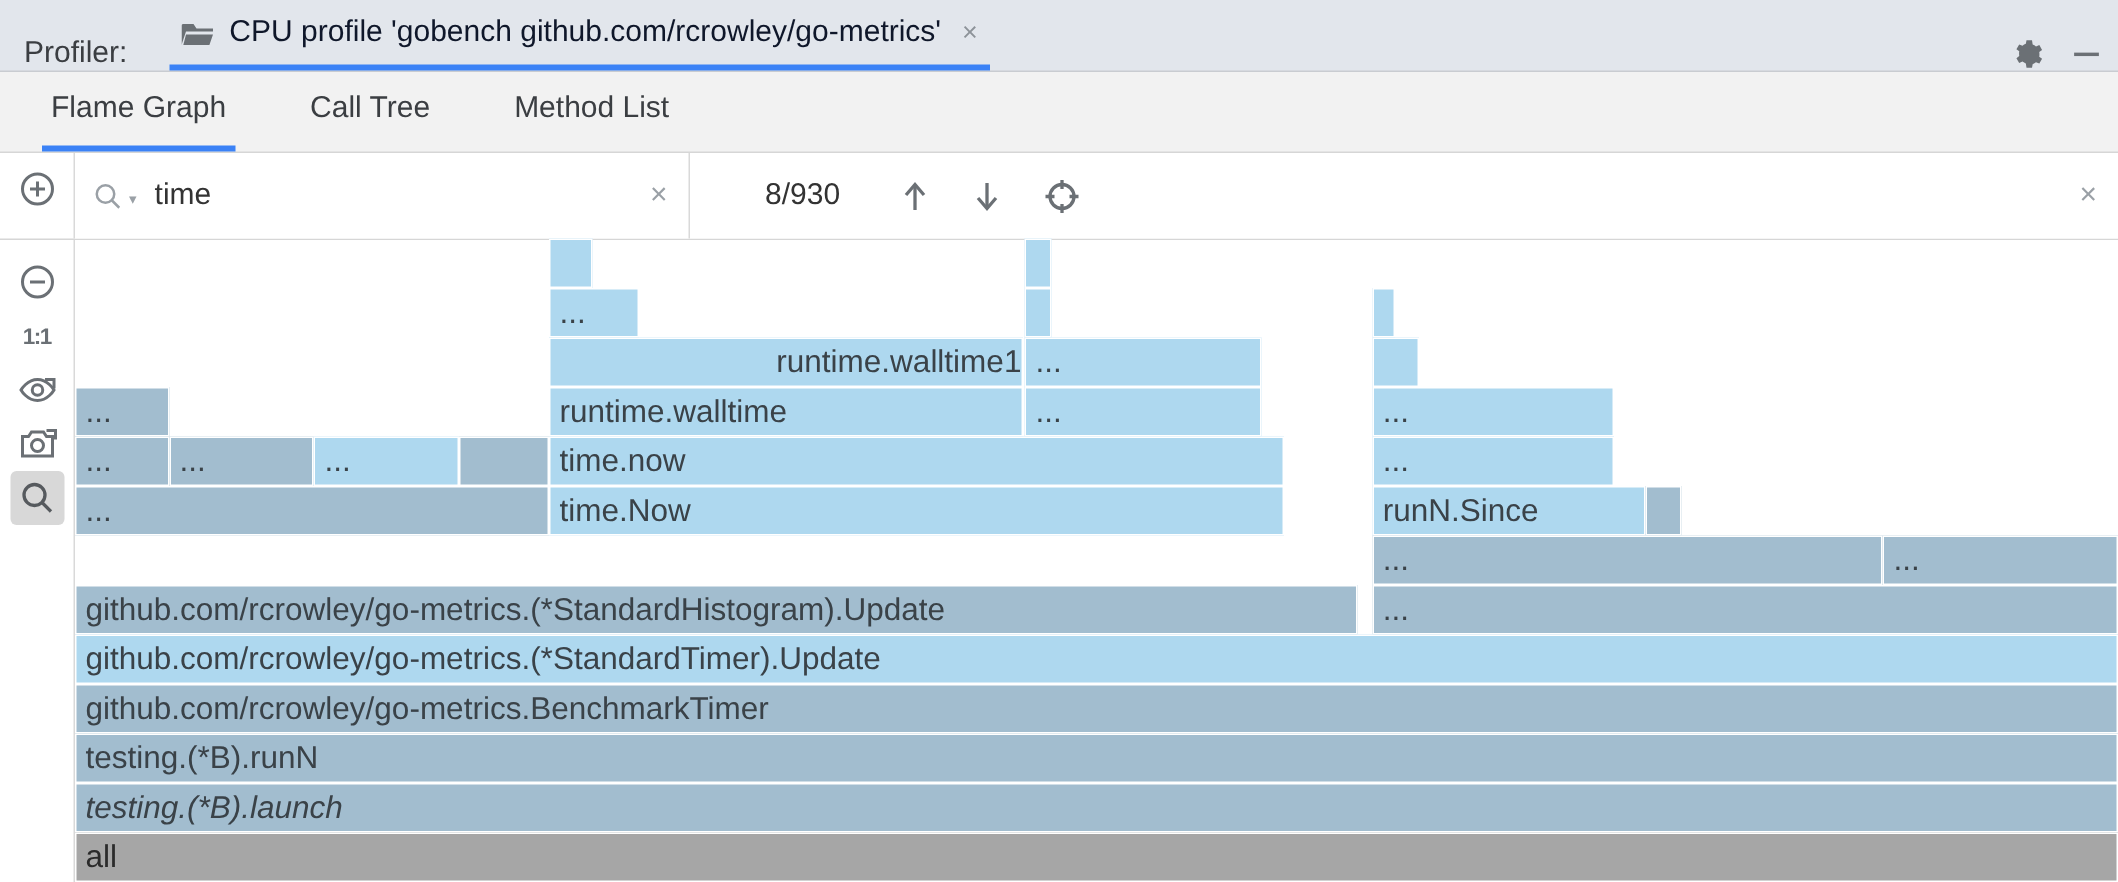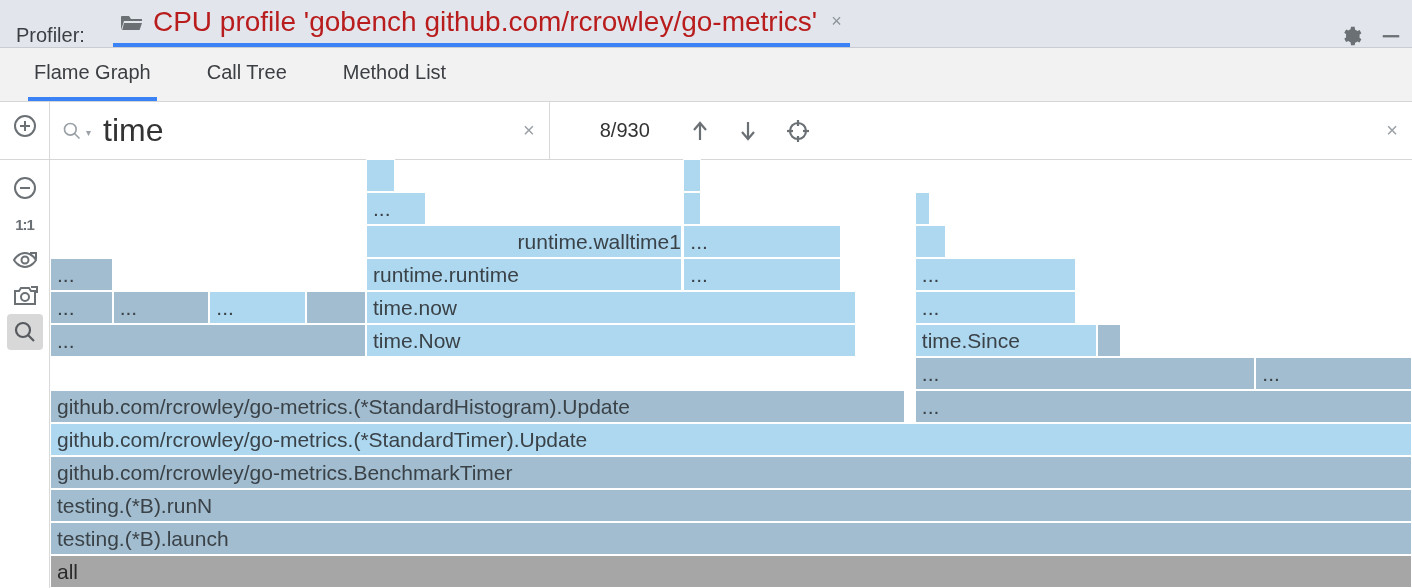--- a/index.html
+++ b/index.html
@@ -22,21 +22,21 @@
     border-bottom: 1px solid #c9ccd1;
     padding: 0 10px 0 16px;
   }
   .header .label { color: #3b3e42; font-size: 20px; margin-right: 28px; }
   .header .tab-active {
     display: flex; align-items: center; height: 100%;
     border-bottom: 4px solid #3b82f6;
     padding: 0 8px;
   }
   .header .folder-icon { margin-right: 10px; color: #6b7075; }
-  .header .title { color: #b91c1c; font-size: 28px; }
+  .header .title { color: #0f172a; font-size: 20px; }
   .header .close-tab { margin-left: 14px; color: #8d9399; font-size: 18px; cursor: pointer; }
   .header .spacer { flex: 1; }
   .header .gear-icon, .header .min-icon { color: #6b7075; margin-left: 18px; cursor: pointer; font-size: 22px; }
 
   
   .tabstrip {
     display: flex;
     align-items: center;
     height: 54px;
     background: #f2f2f2;
@@ -81,21 +81,21 @@
     display: flex; align-items: center;
     border-right: 1px solid #d9d9d9;
     padding: 0 14px 0 12px;
     background: #fff;
     position: relative;
   }
   .search-wrap .mag { color: #9aa0a6; font-size: 20px; margin-right: 4px; }
   .search-wrap .caret { color: #9aa0a6; font-size: 10px; margin-right: 12px; margin-top:4px;}
   .search-wrap input {
     flex: 1; border: none; outline: none;
-    font-size: 32px; color: #333; background: transparent;
+    font-size: 20px; color: #333; background: transparent;
     caret-color: #333;
   }
   .search-wrap .clear { color: #9aa0a6; font-size: 20px; cursor: pointer; }
 
   .nav-wrap {
     flex: 1; display: flex; align-items: center;
     padding: 0 14px;
     background: #fff;
   }
   .nav-wrap .count { color: #333; font-size: 20px; margin: 0 40px 0 36px; }
@@ -269,55 +269,55 @@
         <div class="flame-block c-light" style="left: 46.5%; width: 1.3%;"></div>
         <div class="flame-block c-light" style="left: 63.5%; width: 1.1%;"></div>
       </div>
       <div class="flame-row" style="bottom: 330px;">
         <div class="flame-block c-light" style="left: 23.2%; width: 23.2%; text-align: right;">runtime.walltime1</div>
         <div class="flame-block c-light" style="left: 46.5%; width: 11.6%;">...</div>
         <div class="flame-block c-light" style="left: 63.5%; width: 2.3%;"></div>
       </div>
       <div class="flame-row" style="bottom: 297px;">
         <div class="flame-block c-dim" style="left: 0%; width: 4.6%;">...</div>
-        <div class="flame-block c-light" style="left: 23.2%; width: 23.2%;">runtime.runtime</div>
+        <div class="flame-block c-light" style="left: 23.2%; width: 23.2%;">runtime.walltime</div>
         <div class="flame-block c-light" style="left: 46.5%; width: 11.6%;">...</div>
         <div class="flame-block c-light" style="left: 63.5%; width: 11.8%;">...</div>
       </div>
       <div class="flame-row" style="bottom: 264px;">
         <div class="flame-block c-dim" style="left: 0%; width: 4.6%;">...</div>
         <div class="flame-block c-dim" style="left: 4.6%; width: 7.1%;">...</div>
         <div class="flame-block c-light" style="left: 11.7%; width: 7.1%;">...</div>
         <div class="flame-block c-dim" style="left: 18.8%; width: 4.4%;"></div>
         <div class="flame-block c-light" style="left: 23.2%; width: 36%;">time.now</div>
         <div class="flame-block c-light" style="left: 63.5%; width: 11.8%;">...</div>
       </div>
       <div class="flame-row" style="bottom: 231px;">
         <div class="flame-block c-dim" style="left: 0%; width: 23.2%;">...</div>
         <div class="flame-block c-light" style="left: 23.2%; width: 36%;">time.Now</div>
-        <div class="flame-block c-light" style="left: 63.5%; width: 13.4%;">time.Since</div>
+        <div class="flame-block c-light" style="left: 63.5%; width: 13.4%;">runN.Since</div>
         <div class="flame-block c-dim" style="left: 76.9%; width: 1.7%;"></div>
       </div>
       <div class="flame-row" style="bottom: 198px;">
         <div class="flame-block c-dim" style="left: 63.5%; width: 25%;">...</div>
         <div class="flame-block c-dim" style="left: 88.5%; width: 11.5%;">...</div>
       </div>
       <div class="flame-row" style="bottom: 165px;">
         <div class="flame-block c-dim" style="left: 0%; width: 62.8%;">github.com/rcrowley/go-metrics.(*StandardHistogram).Update</div>
         <div class="flame-block c-dim" style="left: 63.5%; width: 36.5%;">...</div>
       </div>
       <div class="flame-row" style="bottom: 132px;">
         <div class="flame-block c-light" style="left: 0%; width: 100%;">github.com/rcrowley/go-metrics.(*StandardTimer).Update</div>
       </div>
       <div class="flame-row" style="bottom: 99px;">
         <div class="flame-block c-dim" style="left: 0%; width: 100%;">github.com/rcrowley/go-metrics.BenchmarkTimer</div>
       </div>
       <div class="flame-row" style="bottom: 66px;">
         <div class="flame-block c-dim" style="left: 0%; width: 100%;">testing.(*B).runN</div>
       </div>
       <div class="flame-row" style="bottom: 33px;">
-        <div class="flame-block c-dim" style="left: 0%; width: 100%;">testing.(*B).launch</div>
+        <div class="flame-block c-dim" style="left: 0%; width: 100%; font-style: italic;">testing.(*B).launch</div>
       </div>
       <div class="flame-row" style="bottom: 0px;">
         <div class="flame-block c-all" style="left: 0%; width: 100%;">all</div>
       </div>
     </div>
 </div>
 
 </body></html>

